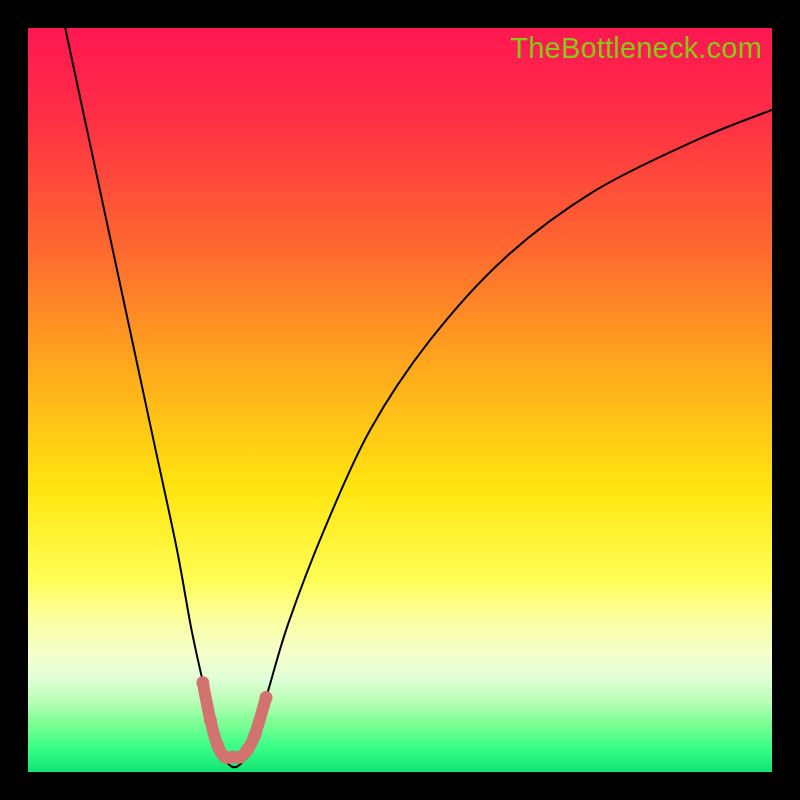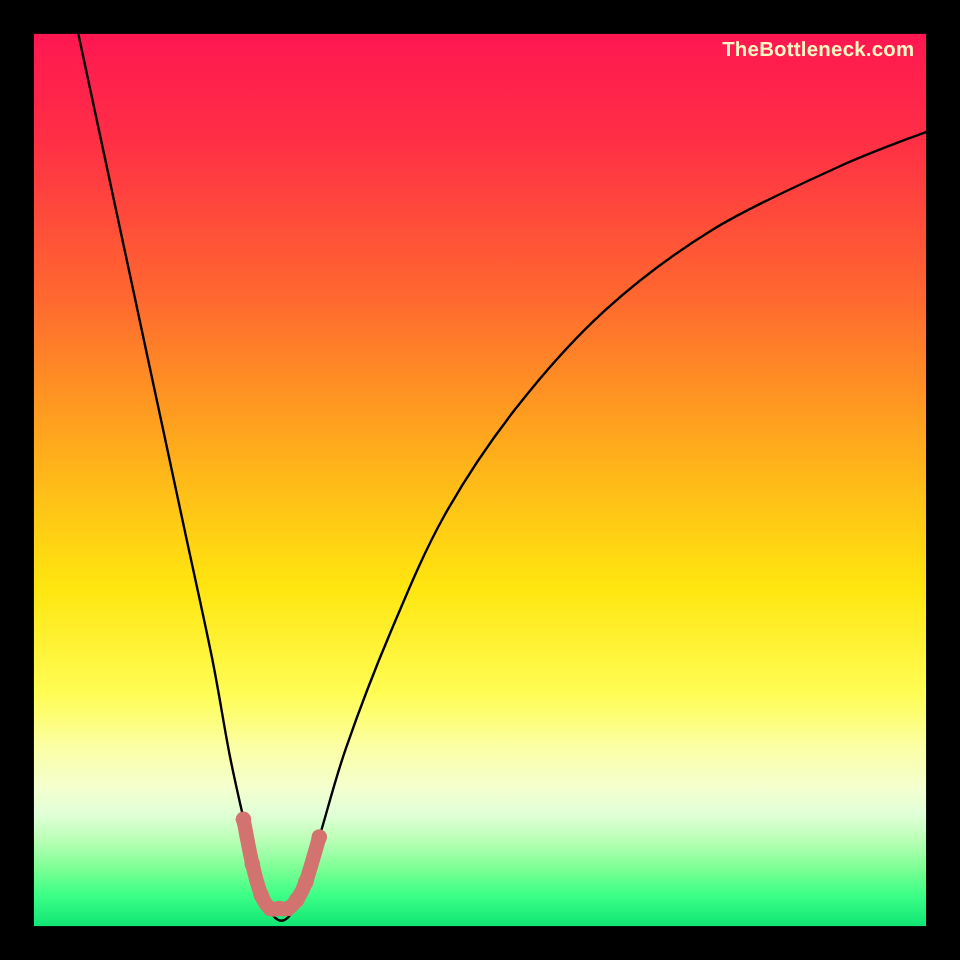--- a/index.html
+++ b/index.html
@@ -27,23 +27,23 @@
     overflow: hidden;
   }
   .gradient {
     position: absolute;
     left: 0; top: 0; right: 0; bottom: 0;
   }
   .watermark {
     position: absolute;
     top: 4px;
     right: 10px;
-    color: #fef9c3;
-    font-size: 17px;
-    font-weight: 700;
+    color: #84cc16;
+    font-size: 29px;
+    font-weight: 400;
     letter-spacing: 0.2px;
     user-select: none;
   }
   svg.curves {
     position: absolute;
     left: 0; top: 0;
     width: 744px;
     height: 744px;
   }
 </style>

